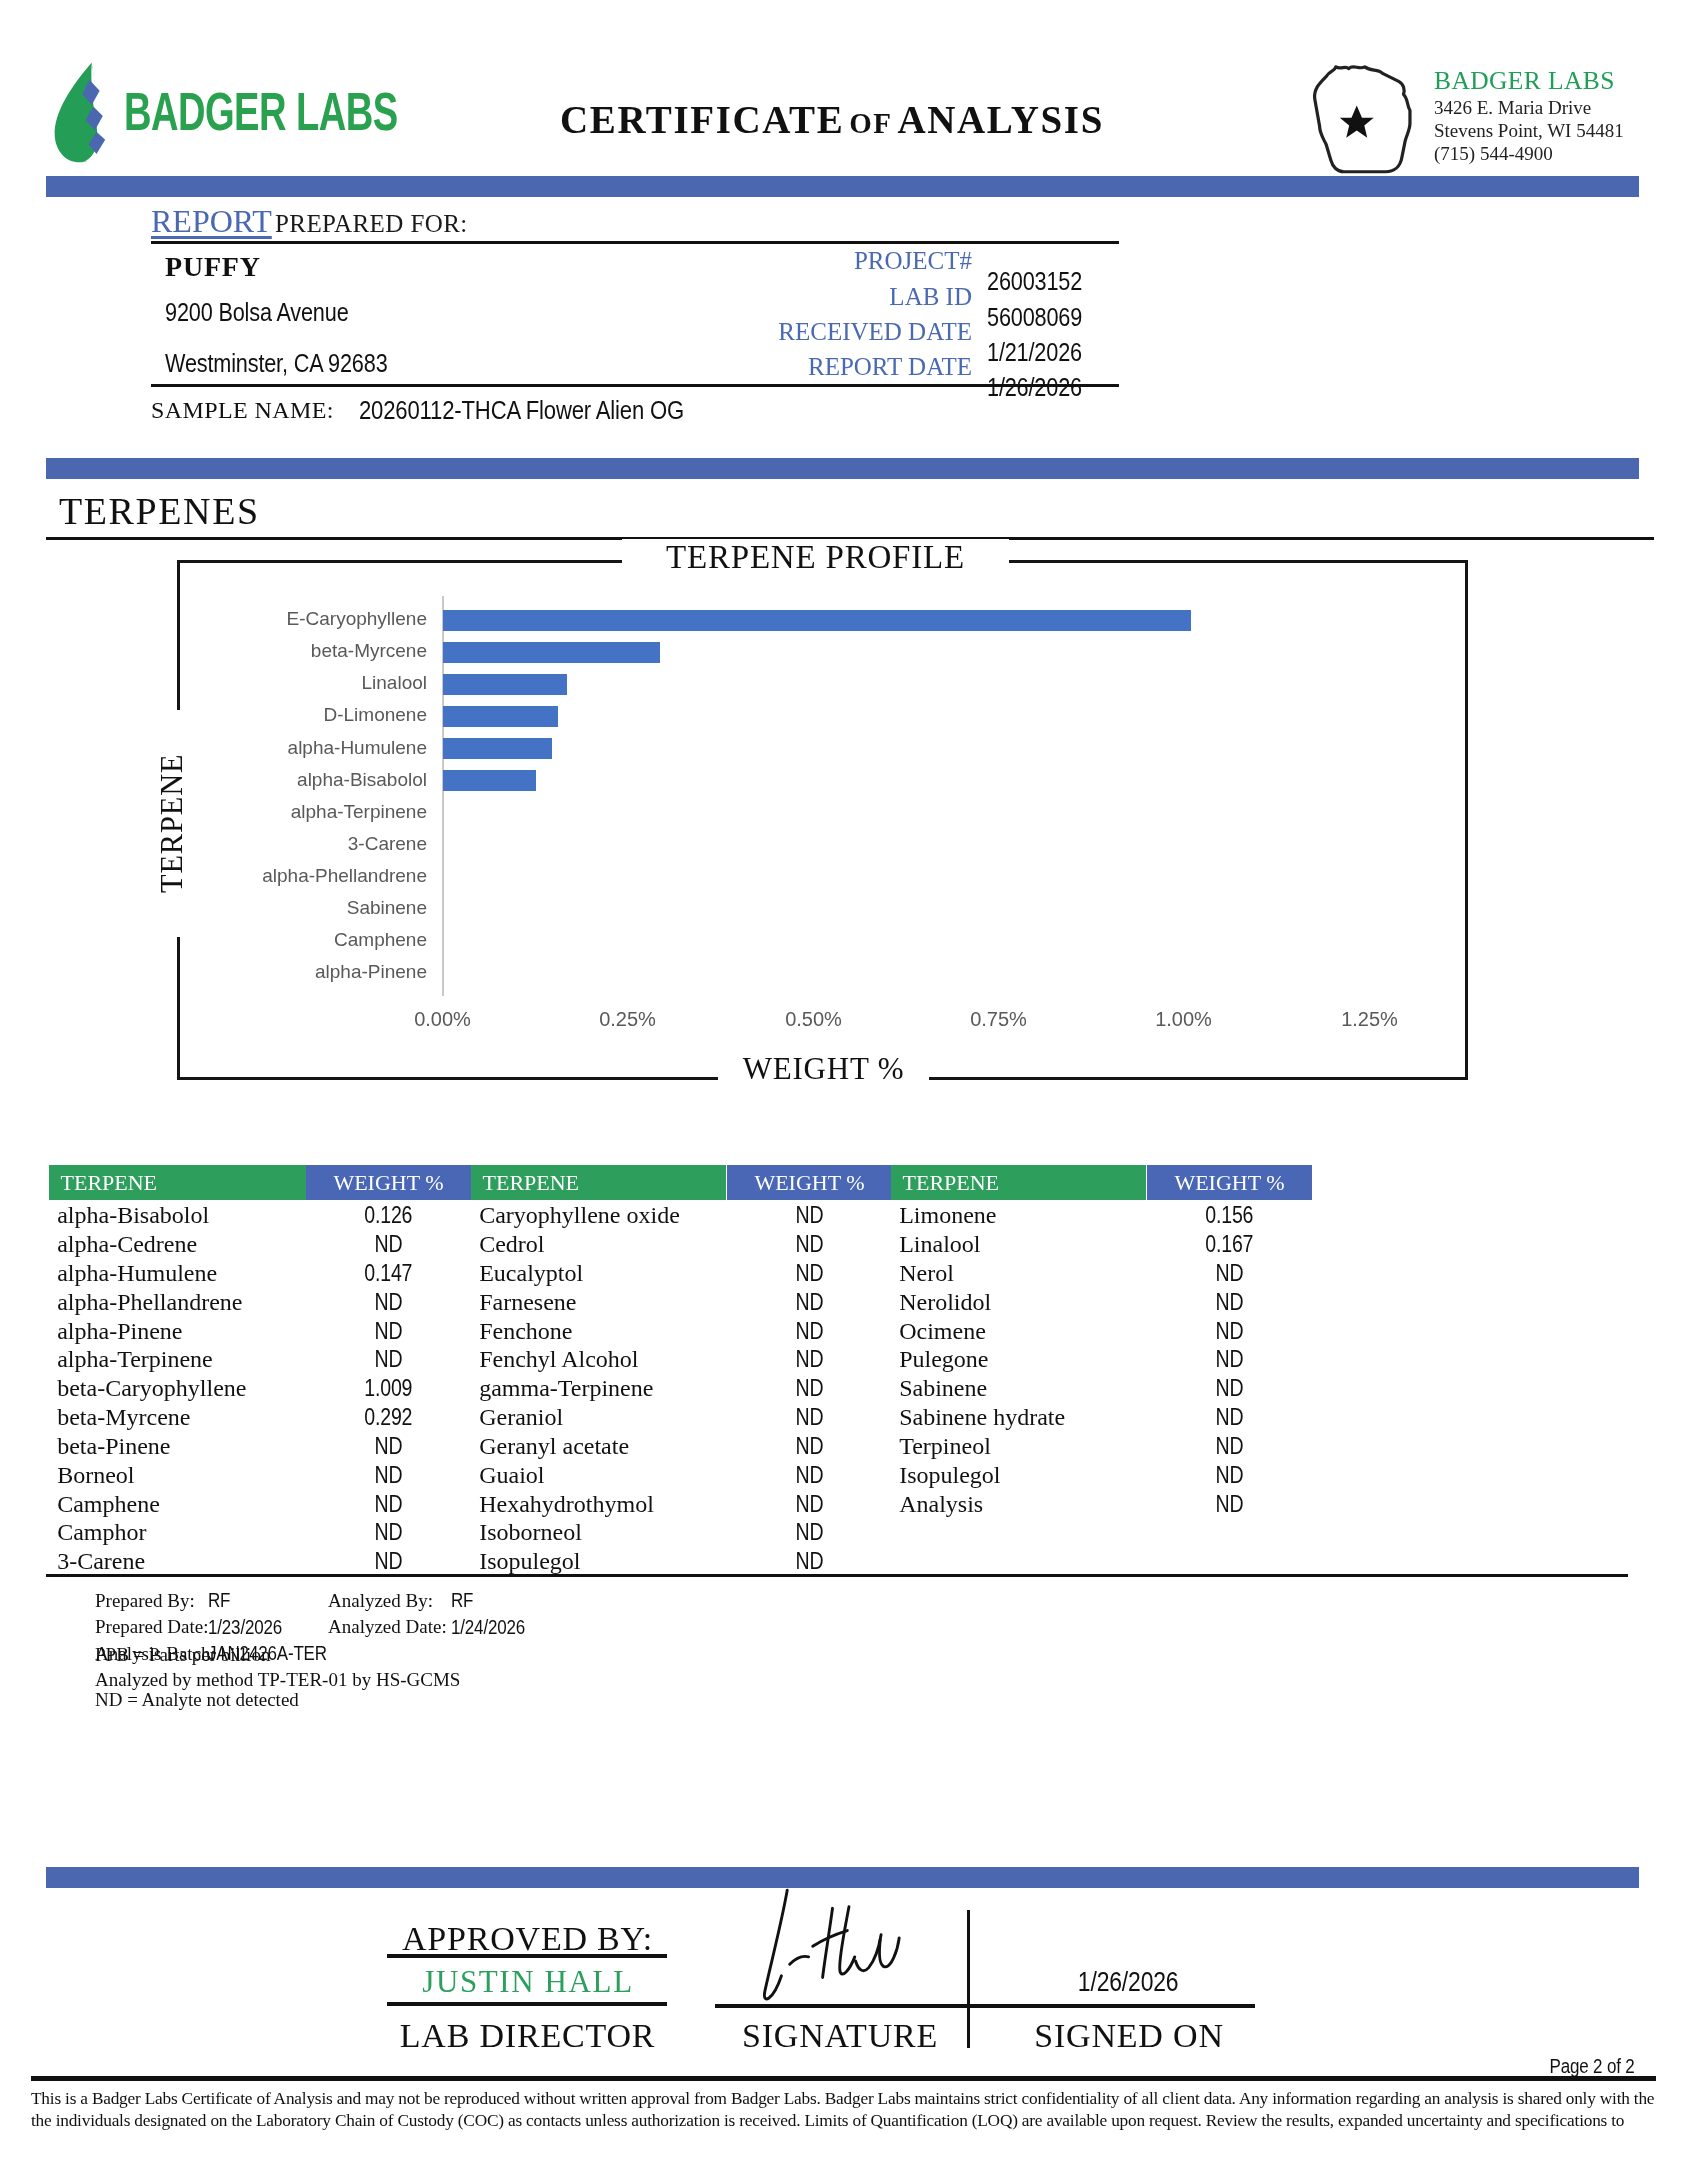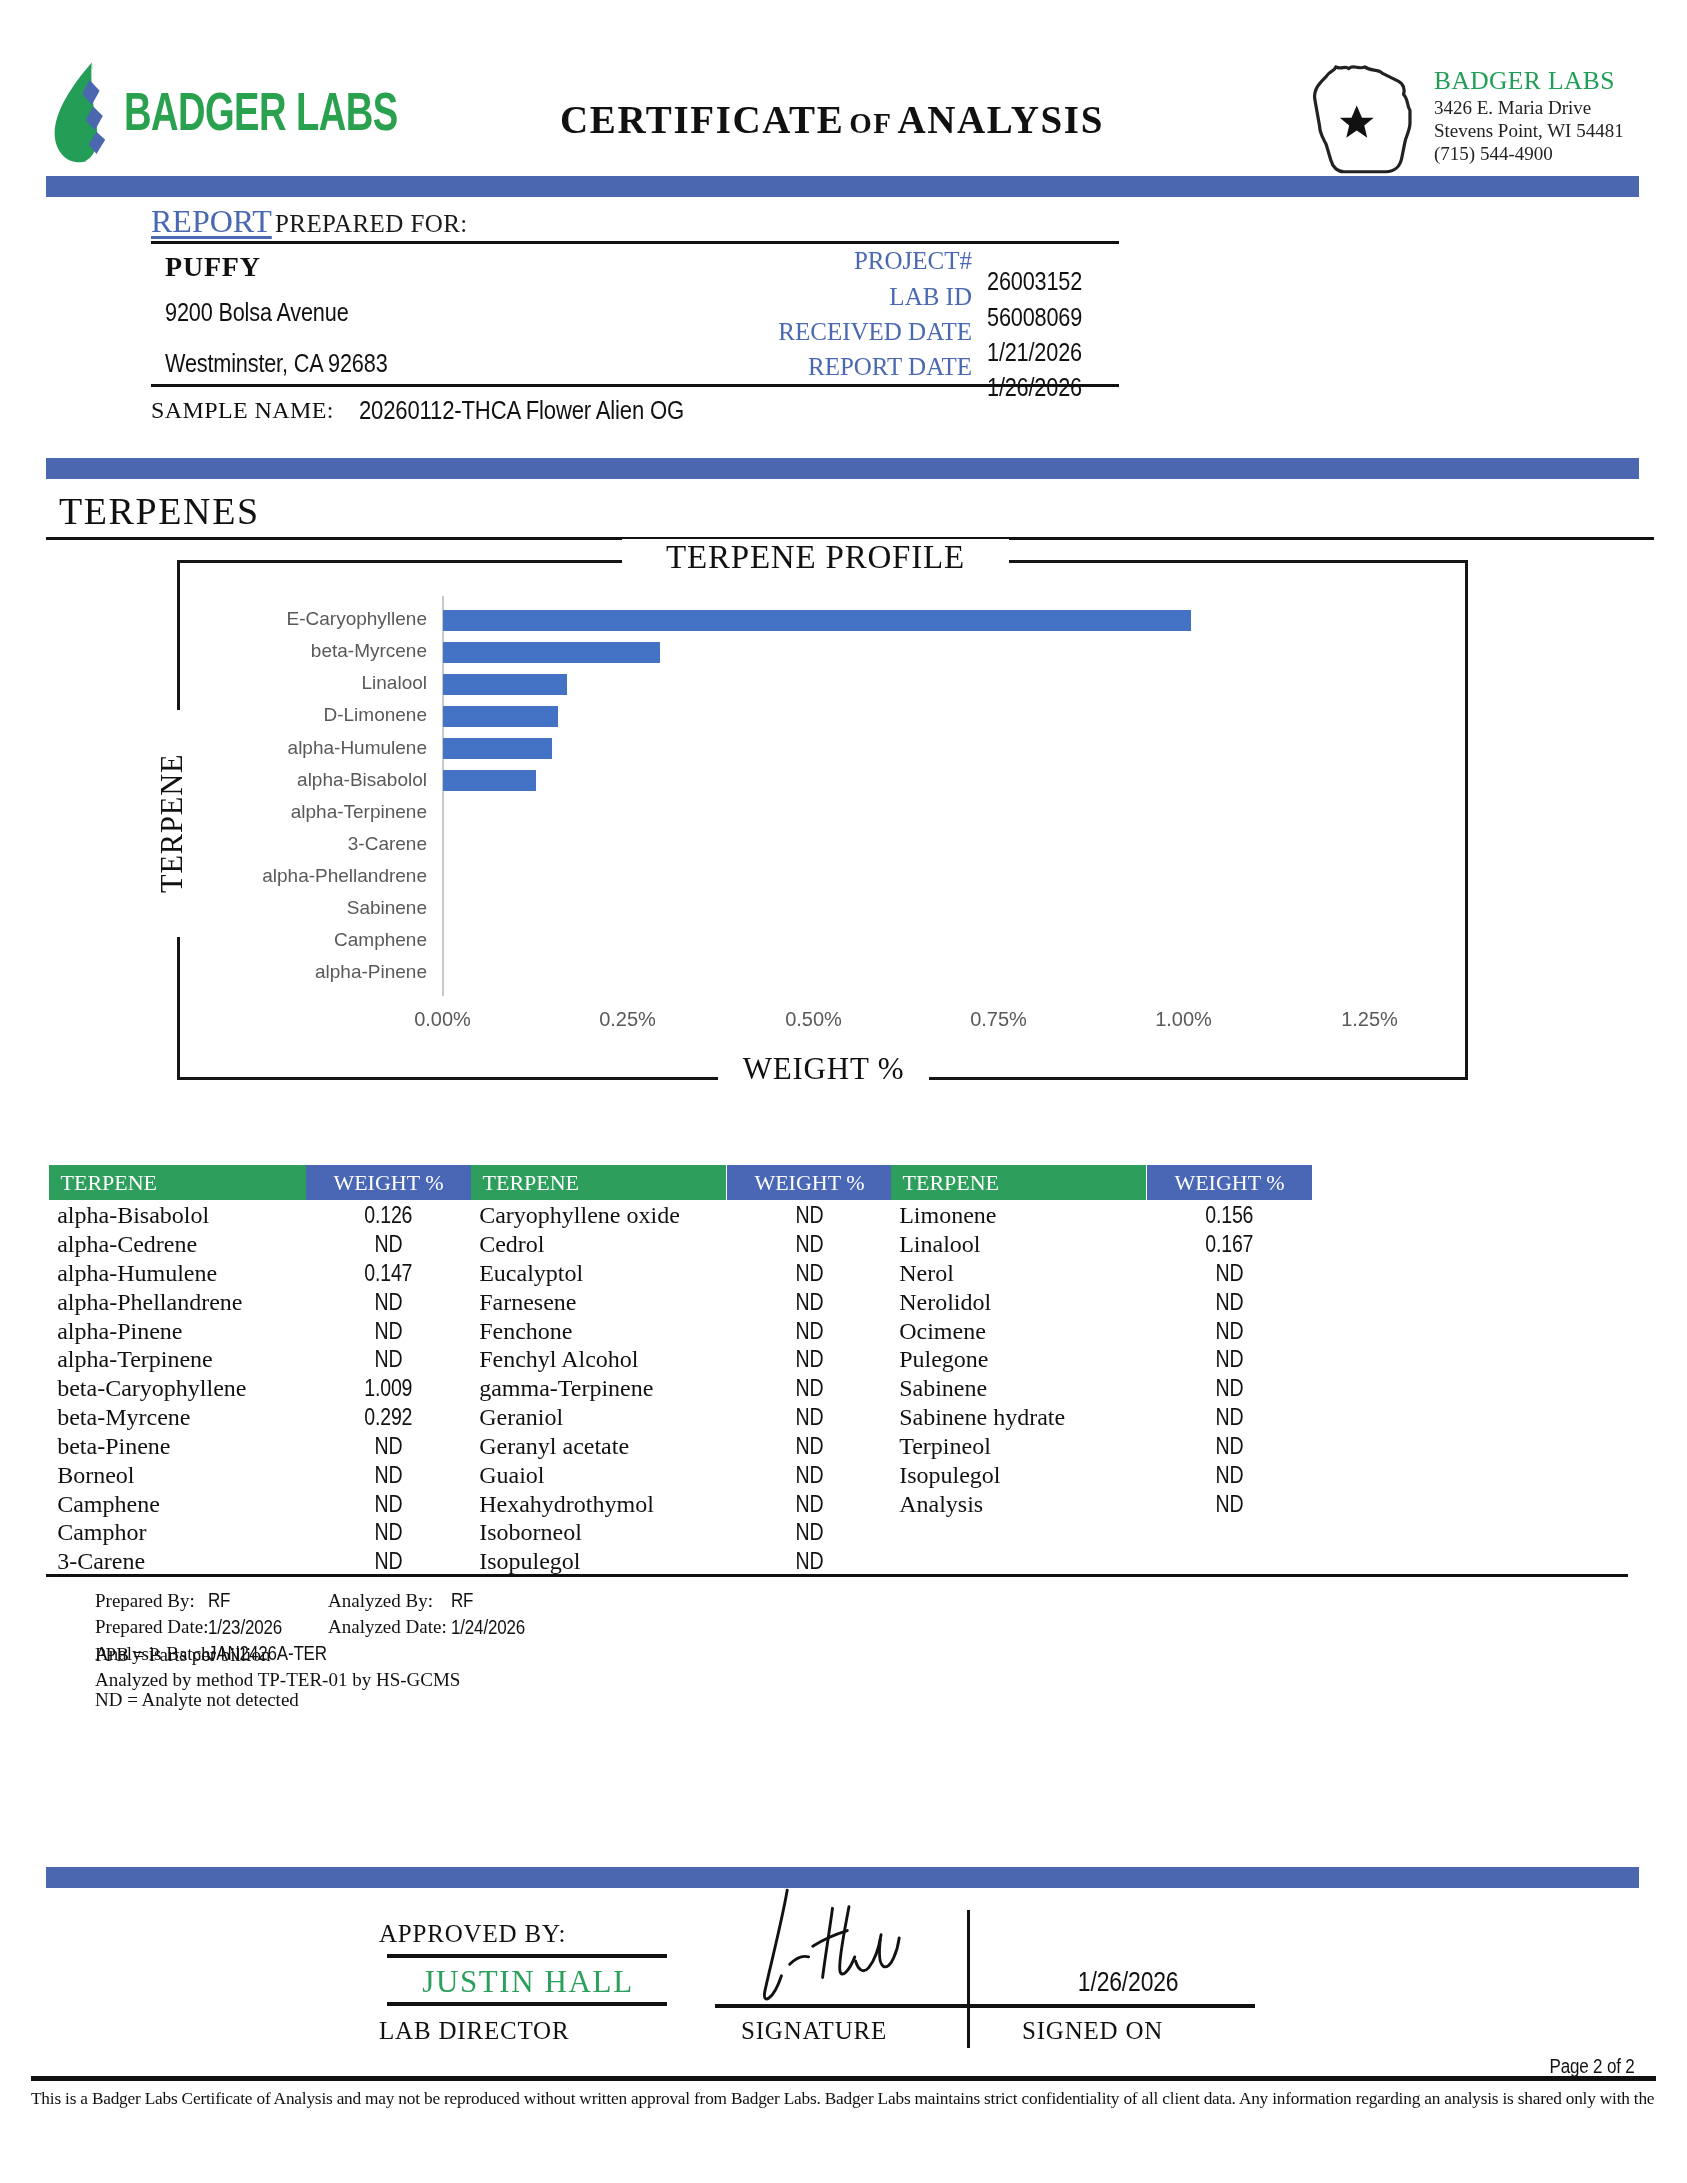--- a/index.html
+++ b/index.html
@@ -34,21 +34,21 @@
   .tick-label{font-size:20px;color:#595959;text-align:center;font-family:"Liberation Sans",sans-serif;}
   .bar{background:#4472c4;}
   .th-green{background:#2e9e5c;color:#fff;}
   .th-blue{background:#4a67b5;color:#fff;}
   .th-cell{font-size:22px;line-height:35px;}
   .td-name{font-size:24px;line-height:29px;padding-left:8.2px;}
   .td-val{font-size:22px;line-height:29px;text-align:center;}
   .fn-label{font-size:19px;}
   .fn-value{font-size:20px;}
   .fn-line{font-size:19px;}
-  .ap-label{font-size:25px;text-align:left;letter-spacing:0.8px;}
+  .ap-label{font-size:34px;text-align:center;letter-spacing:0.8px;}
   .ap-name{font-size:31px;text-align:center;color:#2aa05c;letter-spacing:1.6px;}
   .ap-date{font-size:27px;text-align:center;}
   .pagenum{font-size:19px;text-align:right;}
   .disc-line{font-size:17.3px;line-height:22px;letter-spacing:-0.2px;white-space:nowrap;}
 </style>
 </head>
 <body>
 
 <div class="page">
 
@@ -145,20 +145,21 @@
   <div class="abs rule" style="left:715px;top:2004px;width:540px;height:4.1px;"></div>
   <div class="abs rule" style="left:967px;top:1910px;width:2.5px;height:138px;"></div>
   <div class="abs ap-date" style="left:1013px;top:1967px;width:231px;"><span class="condc" style="font-size:27px;">1/26/2026</span></div>
   <div class="abs ap-label serif" style="left:741px;top:2017px;width:198px;">SIGNATURE</div>
   <div class="abs ap-label serif" style="left:1022px;top:2017px;width:214px;">SIGNED ON</div>
 
   <div class="abs pagenum" style="left:1401px;top:2055px;width:241px;"><span class="condc" style="font-size:20px;">Page 2 of 2</span></div>
   <div class="abs rule" style="left:31px;top:2076px;width:1625px;height:5px;"></div>
   <div id="disclaimer" class="abs" style="left:31px;top:2088px;width:1648px;">
       <div class="disc-line serif">This is a Badger Labs Certificate of Analysis and may not be reproduced without written approval from Badger Labs. Badger Labs maintains strict confidentiality of all client data. Any information regarding an analysis is shared only with the</div>
+      <div class="disc-line serif">the individuals designated on the Laboratory Chain of Custody (COC) as contacts unless authorization is received. Limits of Quantification (LOQ) are available upon request. Review the results, expanded uncertainty and specifications to</div>
     </div>
 
 <div class="abs meta-label serif" style="left: 527px; top: 247px; width: 445px;">PROJECT#</div>
     <div class="abs meta-value" style="left: 987px; top: 247px; width: 247px;"><span class="cond" style="font-size: 25.5px;">26003152</span></div>
     <div class="abs meta-label serif" style="left: 527px; top: 283px; width: 445px;">LAB ID</div>
     <div class="abs meta-value" style="left: 987px; top: 283px; width: 247px;"><span class="cond" style="font-size: 25.5px;">56008069</span></div>
     <div class="abs meta-label serif" style="left: 527px; top: 318px; width: 445px;">RECEIVED DATE</div>
     <div class="abs meta-value" style="left: 987px; top: 318px; width: 247px;"><span class="cond" style="font-size: 25.5px;">1/21/2026</span></div>
     <div class="abs meta-label serif" style="left: 527px; top: 353px; width: 445px;">REPORT DATE</div>
     <div class="abs meta-value" style="left: 987px; top: 353px; width: 247px;"><span class="cond" style="font-size: 25.5px;">1/26/2026</span></div>

